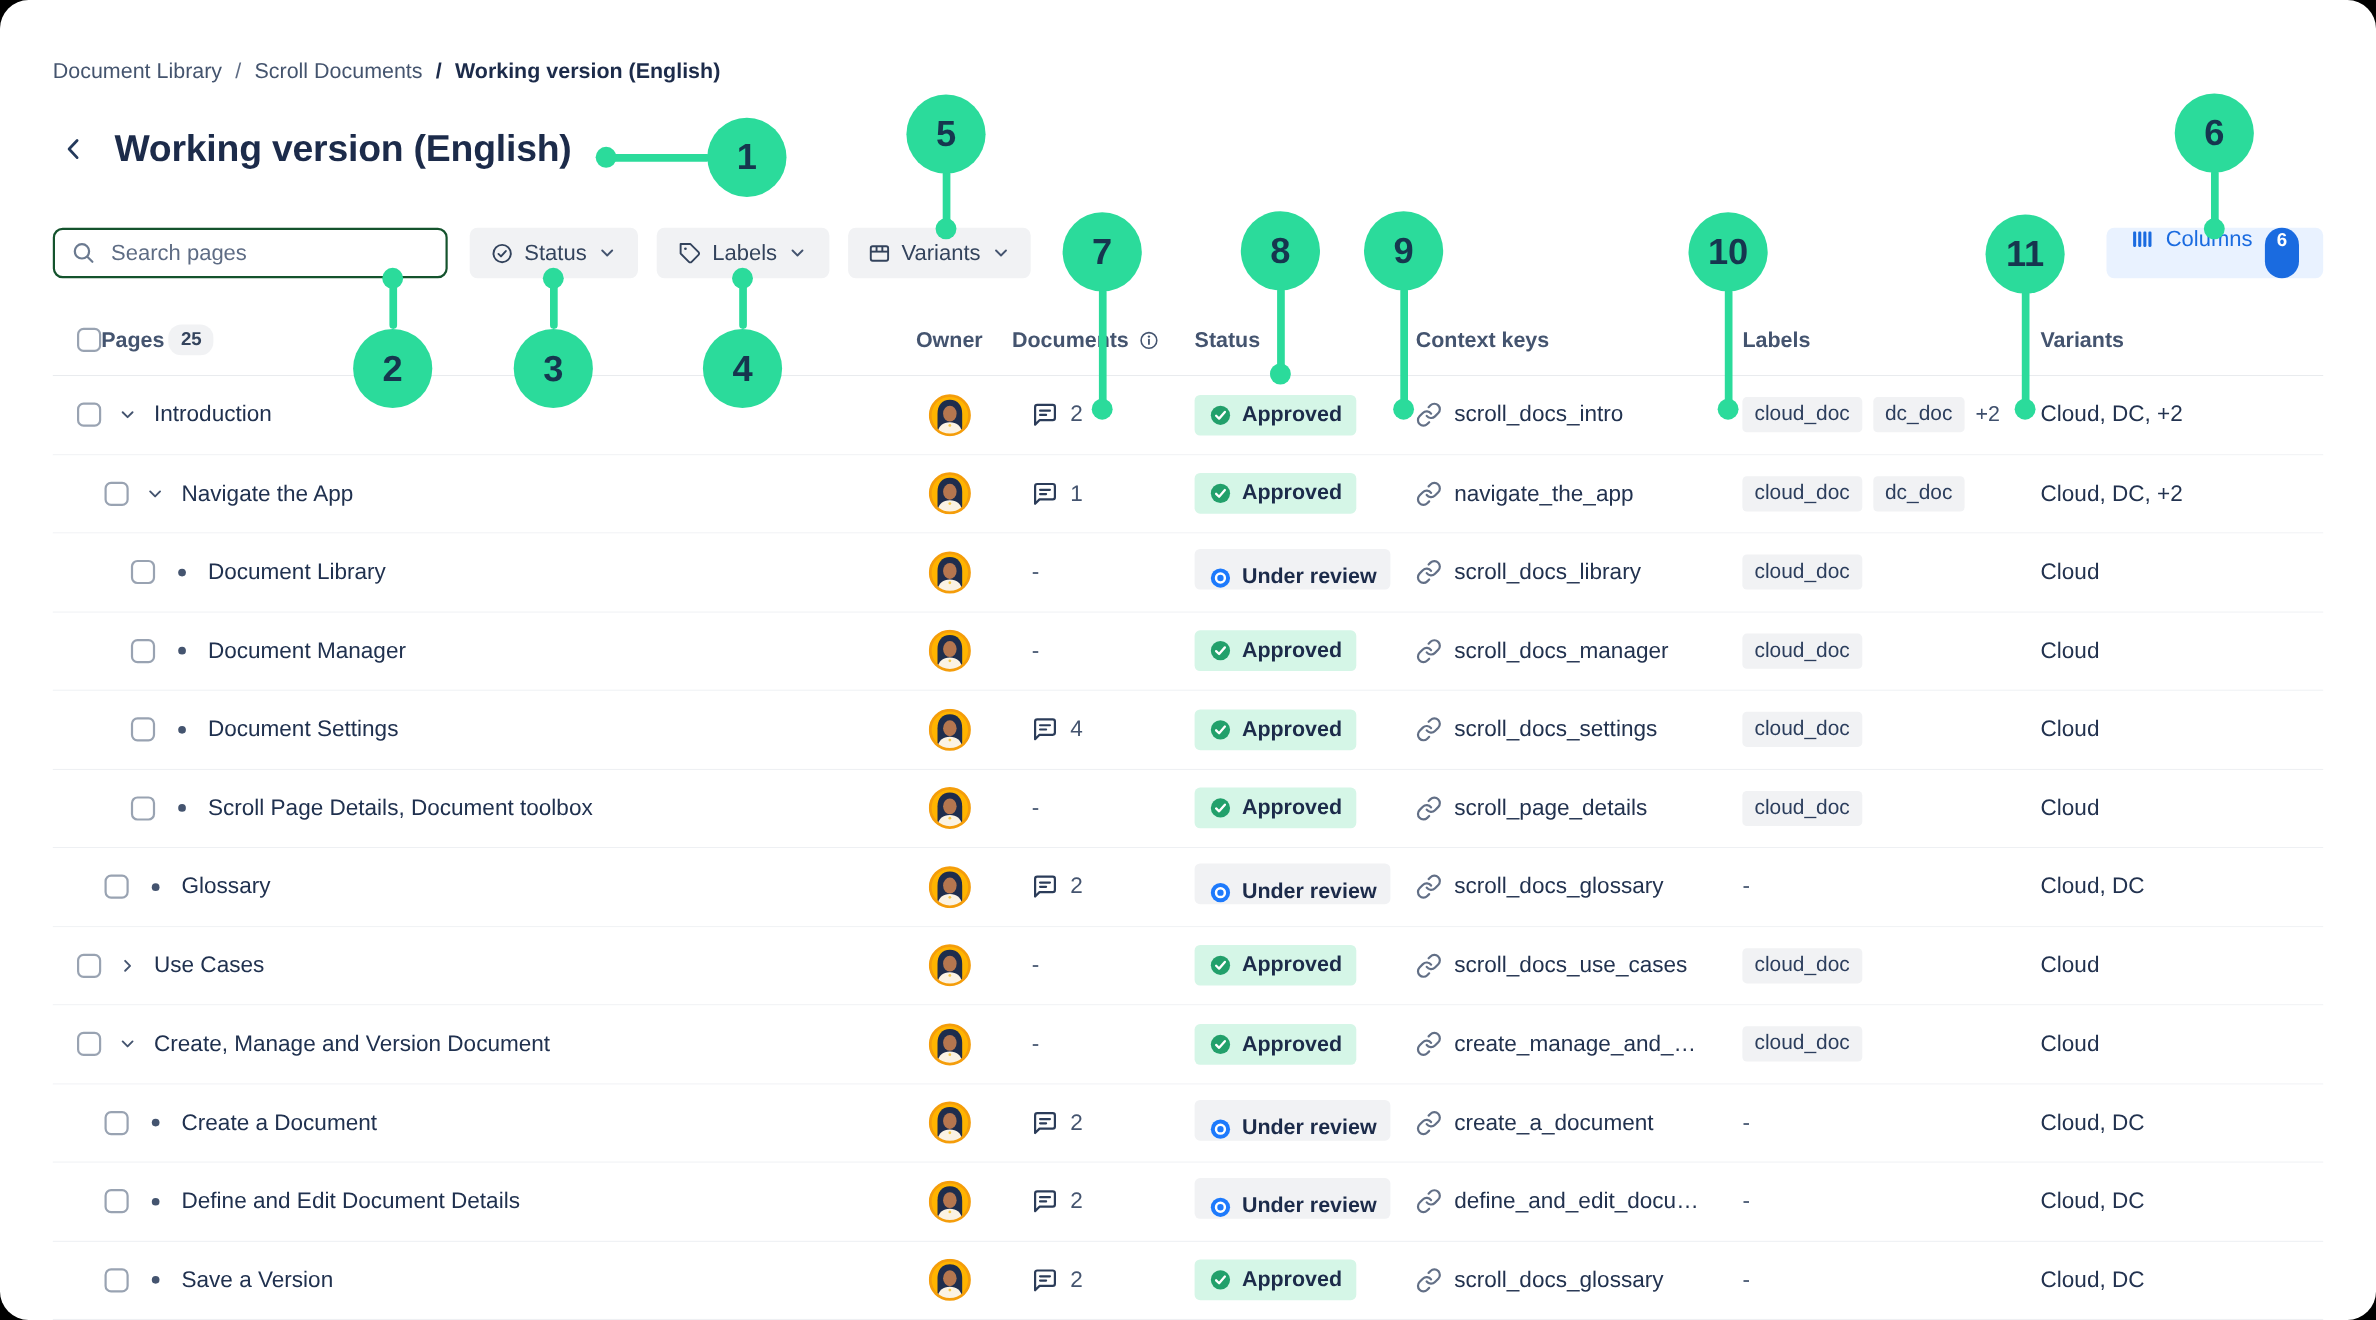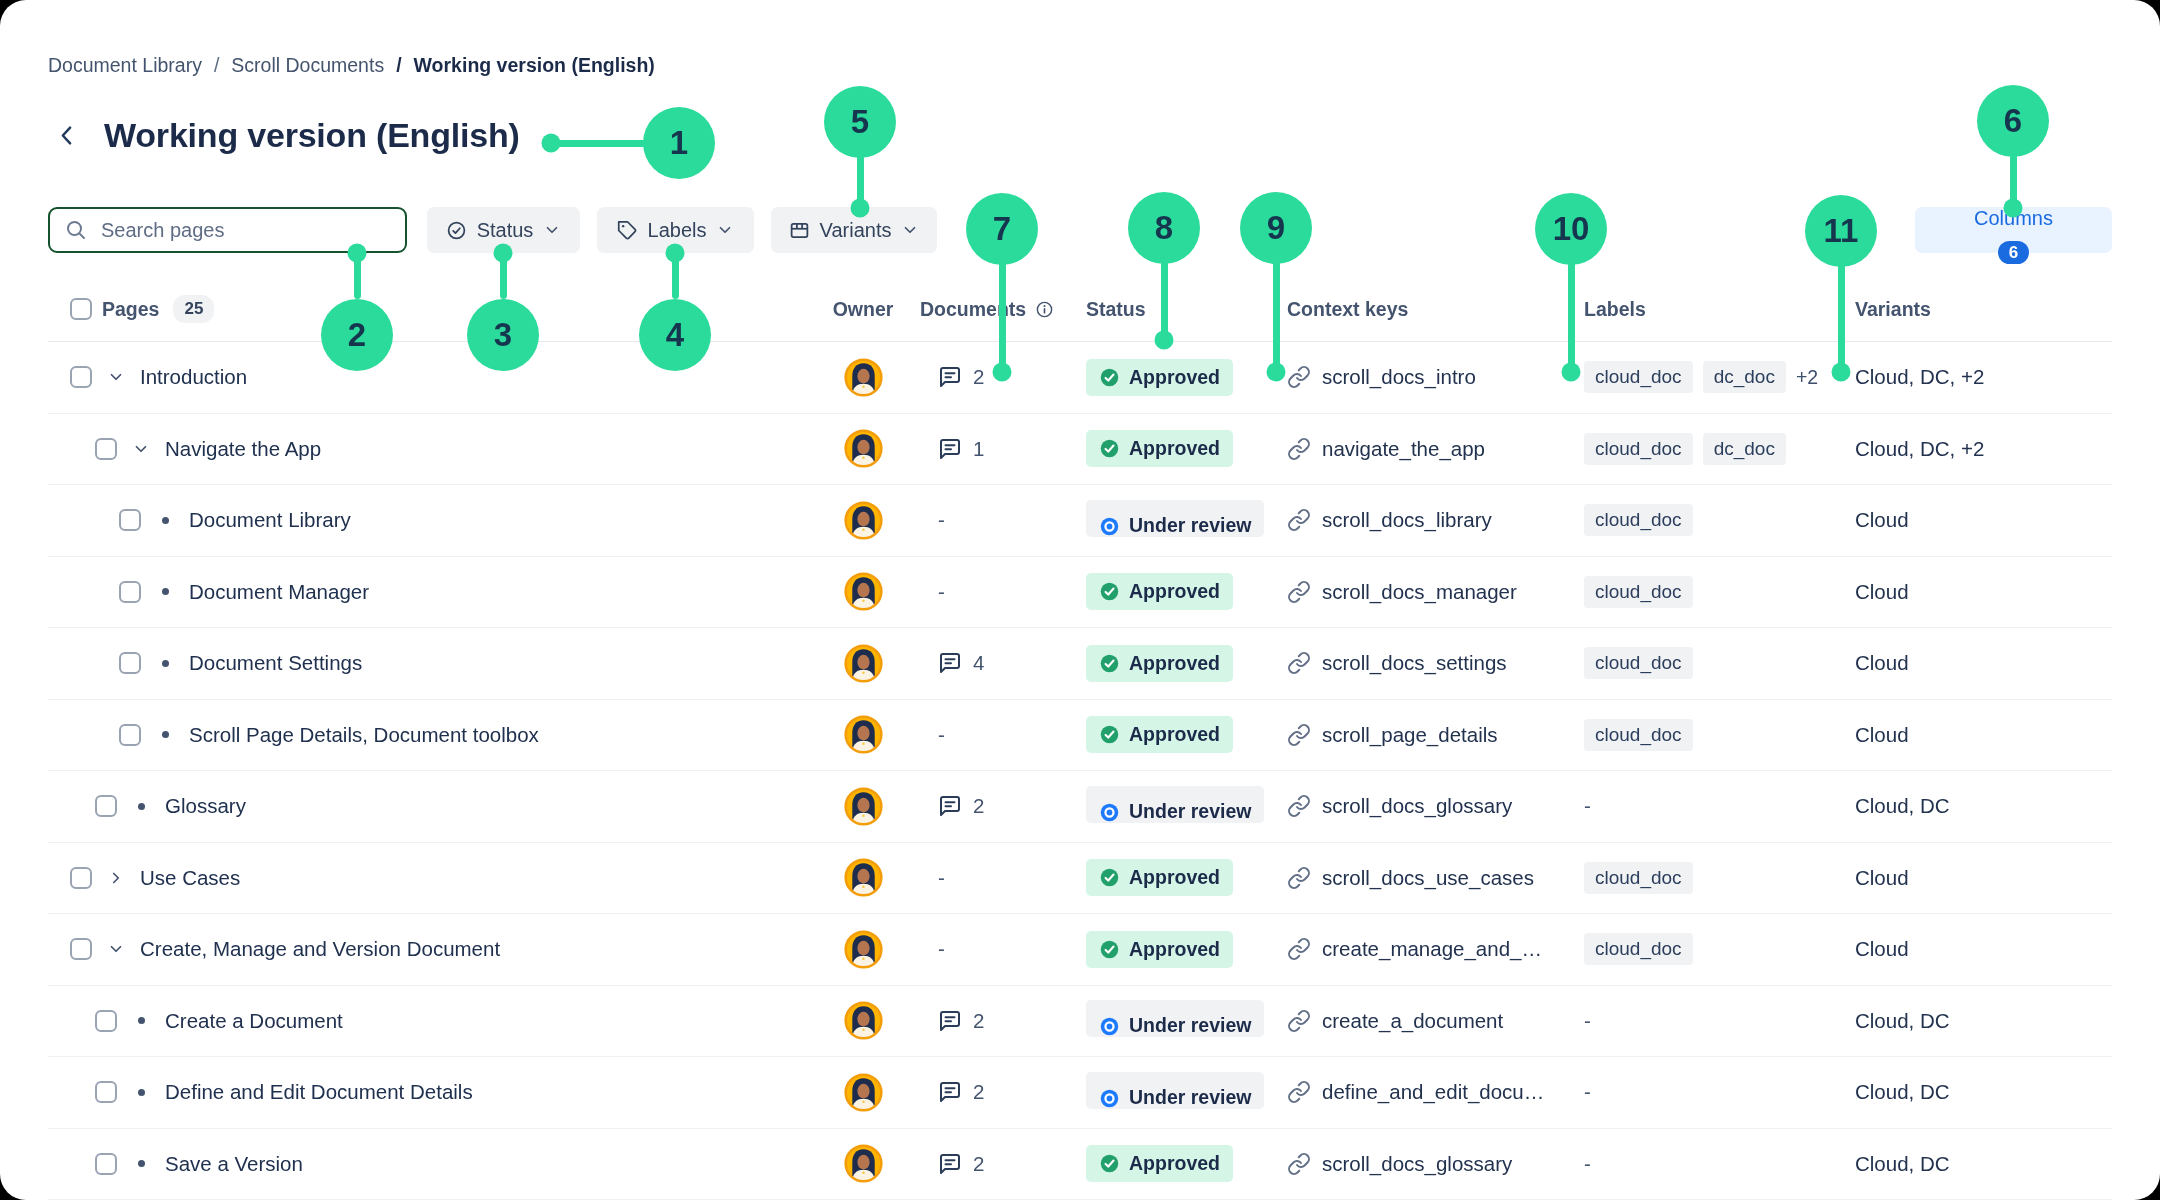--- a/index.html
+++ b/index.html
@@ -23,29 +23,29 @@
   .search{position:absolute;left:48px;top:207px;width:359px;height:46px;box-sizing:border-box;
           border:2px solid #14532d;border-radius:9px;display:flex;align-items:center;gap:11px;padding:0 14px;background:#fff;}
   .search input{border:none;outline:none;flex:1;font-size:20px;color:#1C2B4A;font-family:inherit;background:transparent;}
   .search input::placeholder{color:#5E6C84;}
   .fbtn{position:absolute;top:207px;height:46px;background:#F1F2F4;border-radius:7px;display:flex;align-items:center;
         justify-content:center;gap:10px;font-size:20px;color:#33435C;cursor:pointer;box-sizing:border-box;}
   .fbtn.status{left:427px;width:153px;}
   .fbtn.labels{left:597px;width:157px;}
   .fbtn.variants{left:771px;width:166px;}
   .columns-btn{position:absolute;top:207px;left:1915px;width:197px;height:46px;background:#E9F2FF;border-radius:7px;
-        display:flex;align-items:center;justify-content:center;gap:11px;font-size:20px;font-weight:500;color:#1A6BE0;cursor:pointer;flex-direction:column;}
+        display:flex;justify-content:center;gap:11px;font-size:20px;font-weight:500;color:#1A6BE0;cursor:pointer;}
   .count-badge{background:#1A6BE0;color:#fff;border-radius:999px;font-size:17px;font-weight:700;padding:3px 11px;line-height:1;}
 
   
   .table{position:absolute;left:48px;right:48px;top:277px;}
   .thead,.tr{display:grid;grid-template-columns:780px 70px 160px 205px 290px 272px 1fr;align-items:center;}
   .thead{height:64px;border-bottom:1px solid #E7E9ED;color:#44546F;font-size:19.5px;font-weight:600;}
   .tr{height:71.5px;border-bottom:1px solid #EEF0F3;box-sizing:border-box;background:#fff;}
-  .th.pages{display:flex;align-items:center;gap:10px;padding-left:22px;}
+  .th.pages{display:flex;align-items:center;padding-left:22px;}
   .th.owner{text-align:center;}
   .th.comments{display:flex;align-items:center;gap:9px;padding-left:22px;}
   .th.status{padding-left:28px;}
   .th.ckeys{padding-left:24px;}
   .th.labels{padding-left:31px;}
   .th.variants{padding-left:30px;}
   .pcount{background:#F1F2F4;color:#33435C;border-radius:12px;padding:4px 11px;font-size:17px;font-weight:600;margin-left:4px;}
 
   .cb{width:22px;height:22px;border:2px solid #99A3B2;border-radius:6px;background:#fff;flex:none;box-sizing:border-box;cursor:pointer;}
   .td.name{display:flex;align-items:center;gap:12px;}

